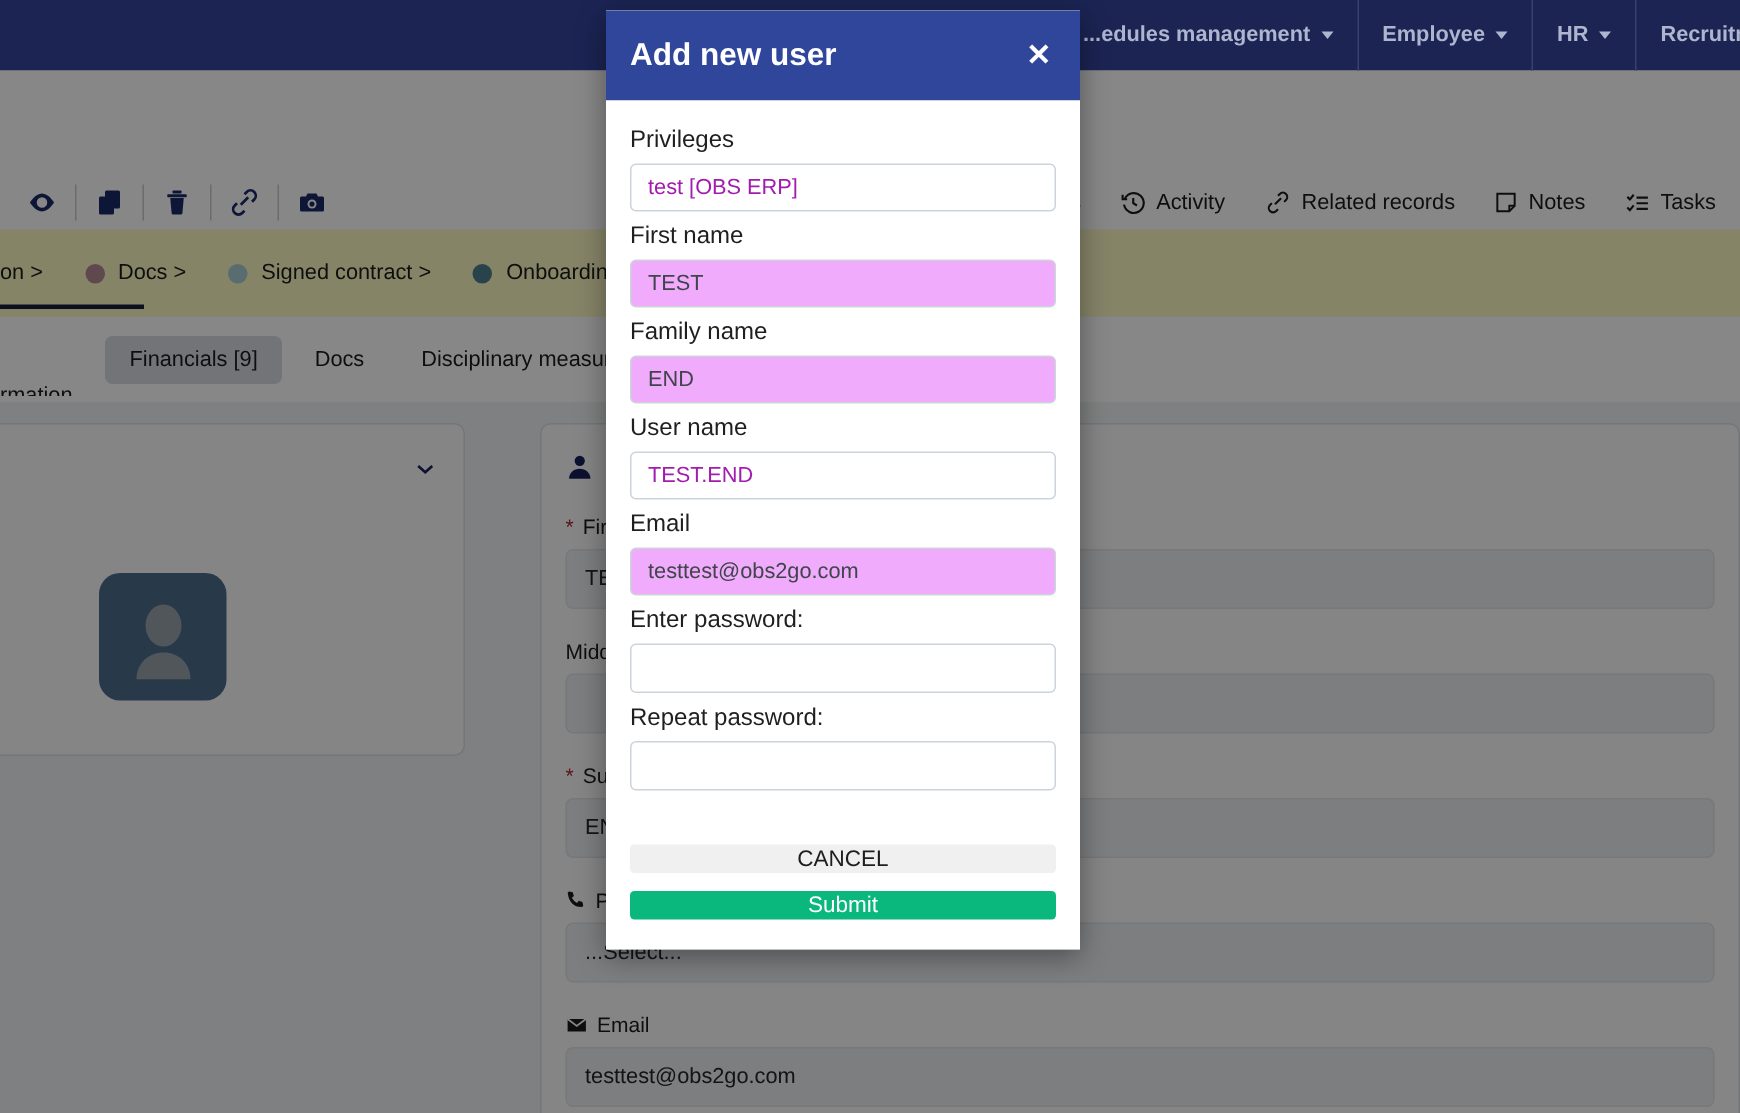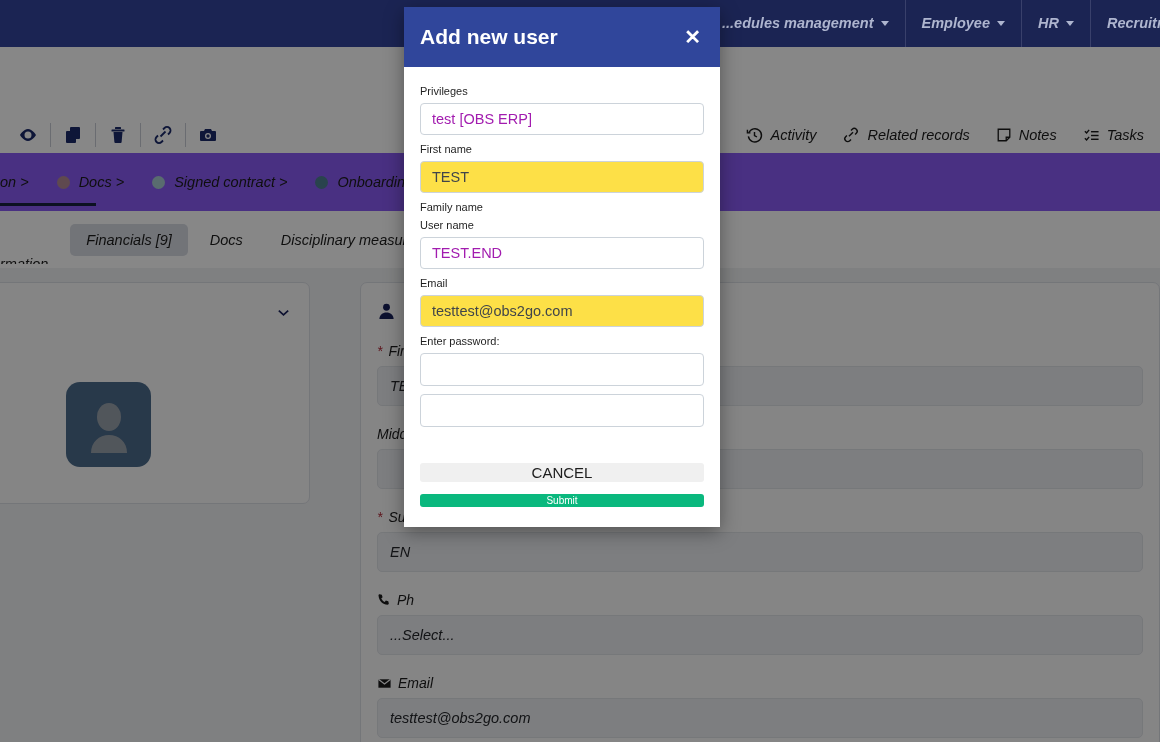--- a/index.html
+++ b/index.html
@@ -6,21 +6,21 @@
   html, body {
     margin: 0; padding: 0;
     width: 1160px; height: 742px;
     overflow: hidden;
     font-family: "Liberation Sans", sans-serif;
   }
 
   #app { position: relative; width: 1160px; height: 742px; background: #ffffff; }
 
   
-  .bg-layer { position: absolute; inset: 0; font-style: italic; }
+  .bg-layer { position: absolute; inset: 0; }
 
   .topnav {
     position: absolute; left: 0; top: 0; width: 1160px; height: 47px;
     background: #1b2453;
     display: flex; align-items: center;
   }
   .topnav-inner {
     display: flex; align-items: center; height: 47px;
     margin-left: 706px;
     white-space: nowrap;
@@ -50,21 +50,21 @@
   }
   .tb-sep { width: 1px; height: 24px; background: #c9ccd6; }
   .toolbar-right { display: flex; align-items: center; padding-right: 4px; gap: 2px; }
   .tb-btn {
     display: inline-flex; align-items: center; gap: 7px;
     font-size: 14.5px; color: #1c1c1c; padding: 8px 12px; white-space: nowrap;
   }
 
   .pipeline {
     position: absolute; left: 0; top: 153px; width: 1160px; height: 58px;
-    background: #8b5cf6; display: flex; align-items: center;
+    background: #fef9c3; display: flex; align-items: center;
     padding-left: 0; white-space: nowrap; overflow: hidden;
   }
   .pipe-step {
     display: inline-flex; align-items: center; gap: 9px;
     font-size: 14.5px; color: #1c1c1c; padding: 0 14px; position: relative;
   }
   .dot { width: 13px; height: 13px; border-radius: 50%; display: inline-block; }
   .pipe-underline {
     position: absolute; left: 0; bottom: -16px; width: 96px; height: 3px; background: #18203f;
   }
@@ -135,40 +135,40 @@
     background: #30469b; height: 60px;
     display: flex; align-items: center; justify-content: space-between;
     padding: 0 15px 0 16px;
   }
   .modal-title { color: #ffffff; font-size: 21px; font-weight: bold; }
   .modal-close {
     color: #ffffff; font-size: 20px; font-weight: bold; line-height: 1;
     padding: 2px 4px;
   }
   .modal-body { padding: 18px 16px 0 16px; background: #ffffff; }
-  .m-label { font-size: 11px; color: #1f1f1f; margin-bottom: 6px; }
+  .m-label { font-size: 16px; color: #1f1f1f; margin-bottom: 6px; }
   .m-input {
     width: 284px; height: 32px; border: 1px solid #ccd3da; border-radius: 4px;
     background: #ffffff; color: #a21caf; font-size: 14.5px;
     display: flex; align-items: center; padding: 0 11px; margin-bottom: 8px;
   }
-  .m-input.readonly { background: #fde047; color: #40454a; }
+  .m-input.readonly { background: #f0abfc; color: #40454a; }
   .m-input.empty { height: 33px; }
   .modal-footer {
     display: flex; gap: 12px; padding: 28px 16px 20px 16px; background: #ffffff; flex-direction: column;
   }
   .btn-cancel {
     flex: 1; height: 33px; background: #f0f0f0; color: #1d1d1d;
     border: none; border-radius: 3px; font-size: 15px;
     display: flex; align-items: center; justify-content: center;
     font-family: "Liberation Sans", sans-serif;
   }
   .btn-submit {
     flex: 1; height: 33px; background: #0ab87e; color: #ffffff;
-    border: none; border-radius: 3px; font-size: 10px;
+    border: none; border-radius: 3px; font-size: 15px;
     display: flex; align-items: center; justify-content: center;
     font-family: "Liberation Sans", sans-serif;
   }
 
   svg { display: block; }
 </style>
 </head>
 <body>
 
 <div id="app">
@@ -425,36 +425,40 @@
       <div class="m-input">
         <span>test [OBS ERP]</span>
       </div>
 
       <div class="m-label">First name</div>
       <div class="m-input readonly">
         <span>TEST</span>
       </div>
 
       <div class="m-label">Family name</div>
+      <div class="m-input readonly">
+        <span>END</span>
+      </div>
 
       <div class="m-label">User name</div>
       <div class="m-input">
         <span>TEST.END</span>
       </div>
 
       <div class="m-label">Email</div>
       <div class="m-input readonly">
         <span>testtest@obs2go.com</span>
       </div>
 
       <div class="m-label">Enter password:</div>
       <div class="m-input empty">
         <span></span>
       </div>
 
+      <div class="m-label">Repeat password:</div>
       <div class="m-input empty">
         <span></span>
       </div>
 
     </div>
 
     <div class="modal-footer">
       <button class="btn-cancel">CANCEL</button>
       <button class="btn-submit">Submit</button>
     </div>

